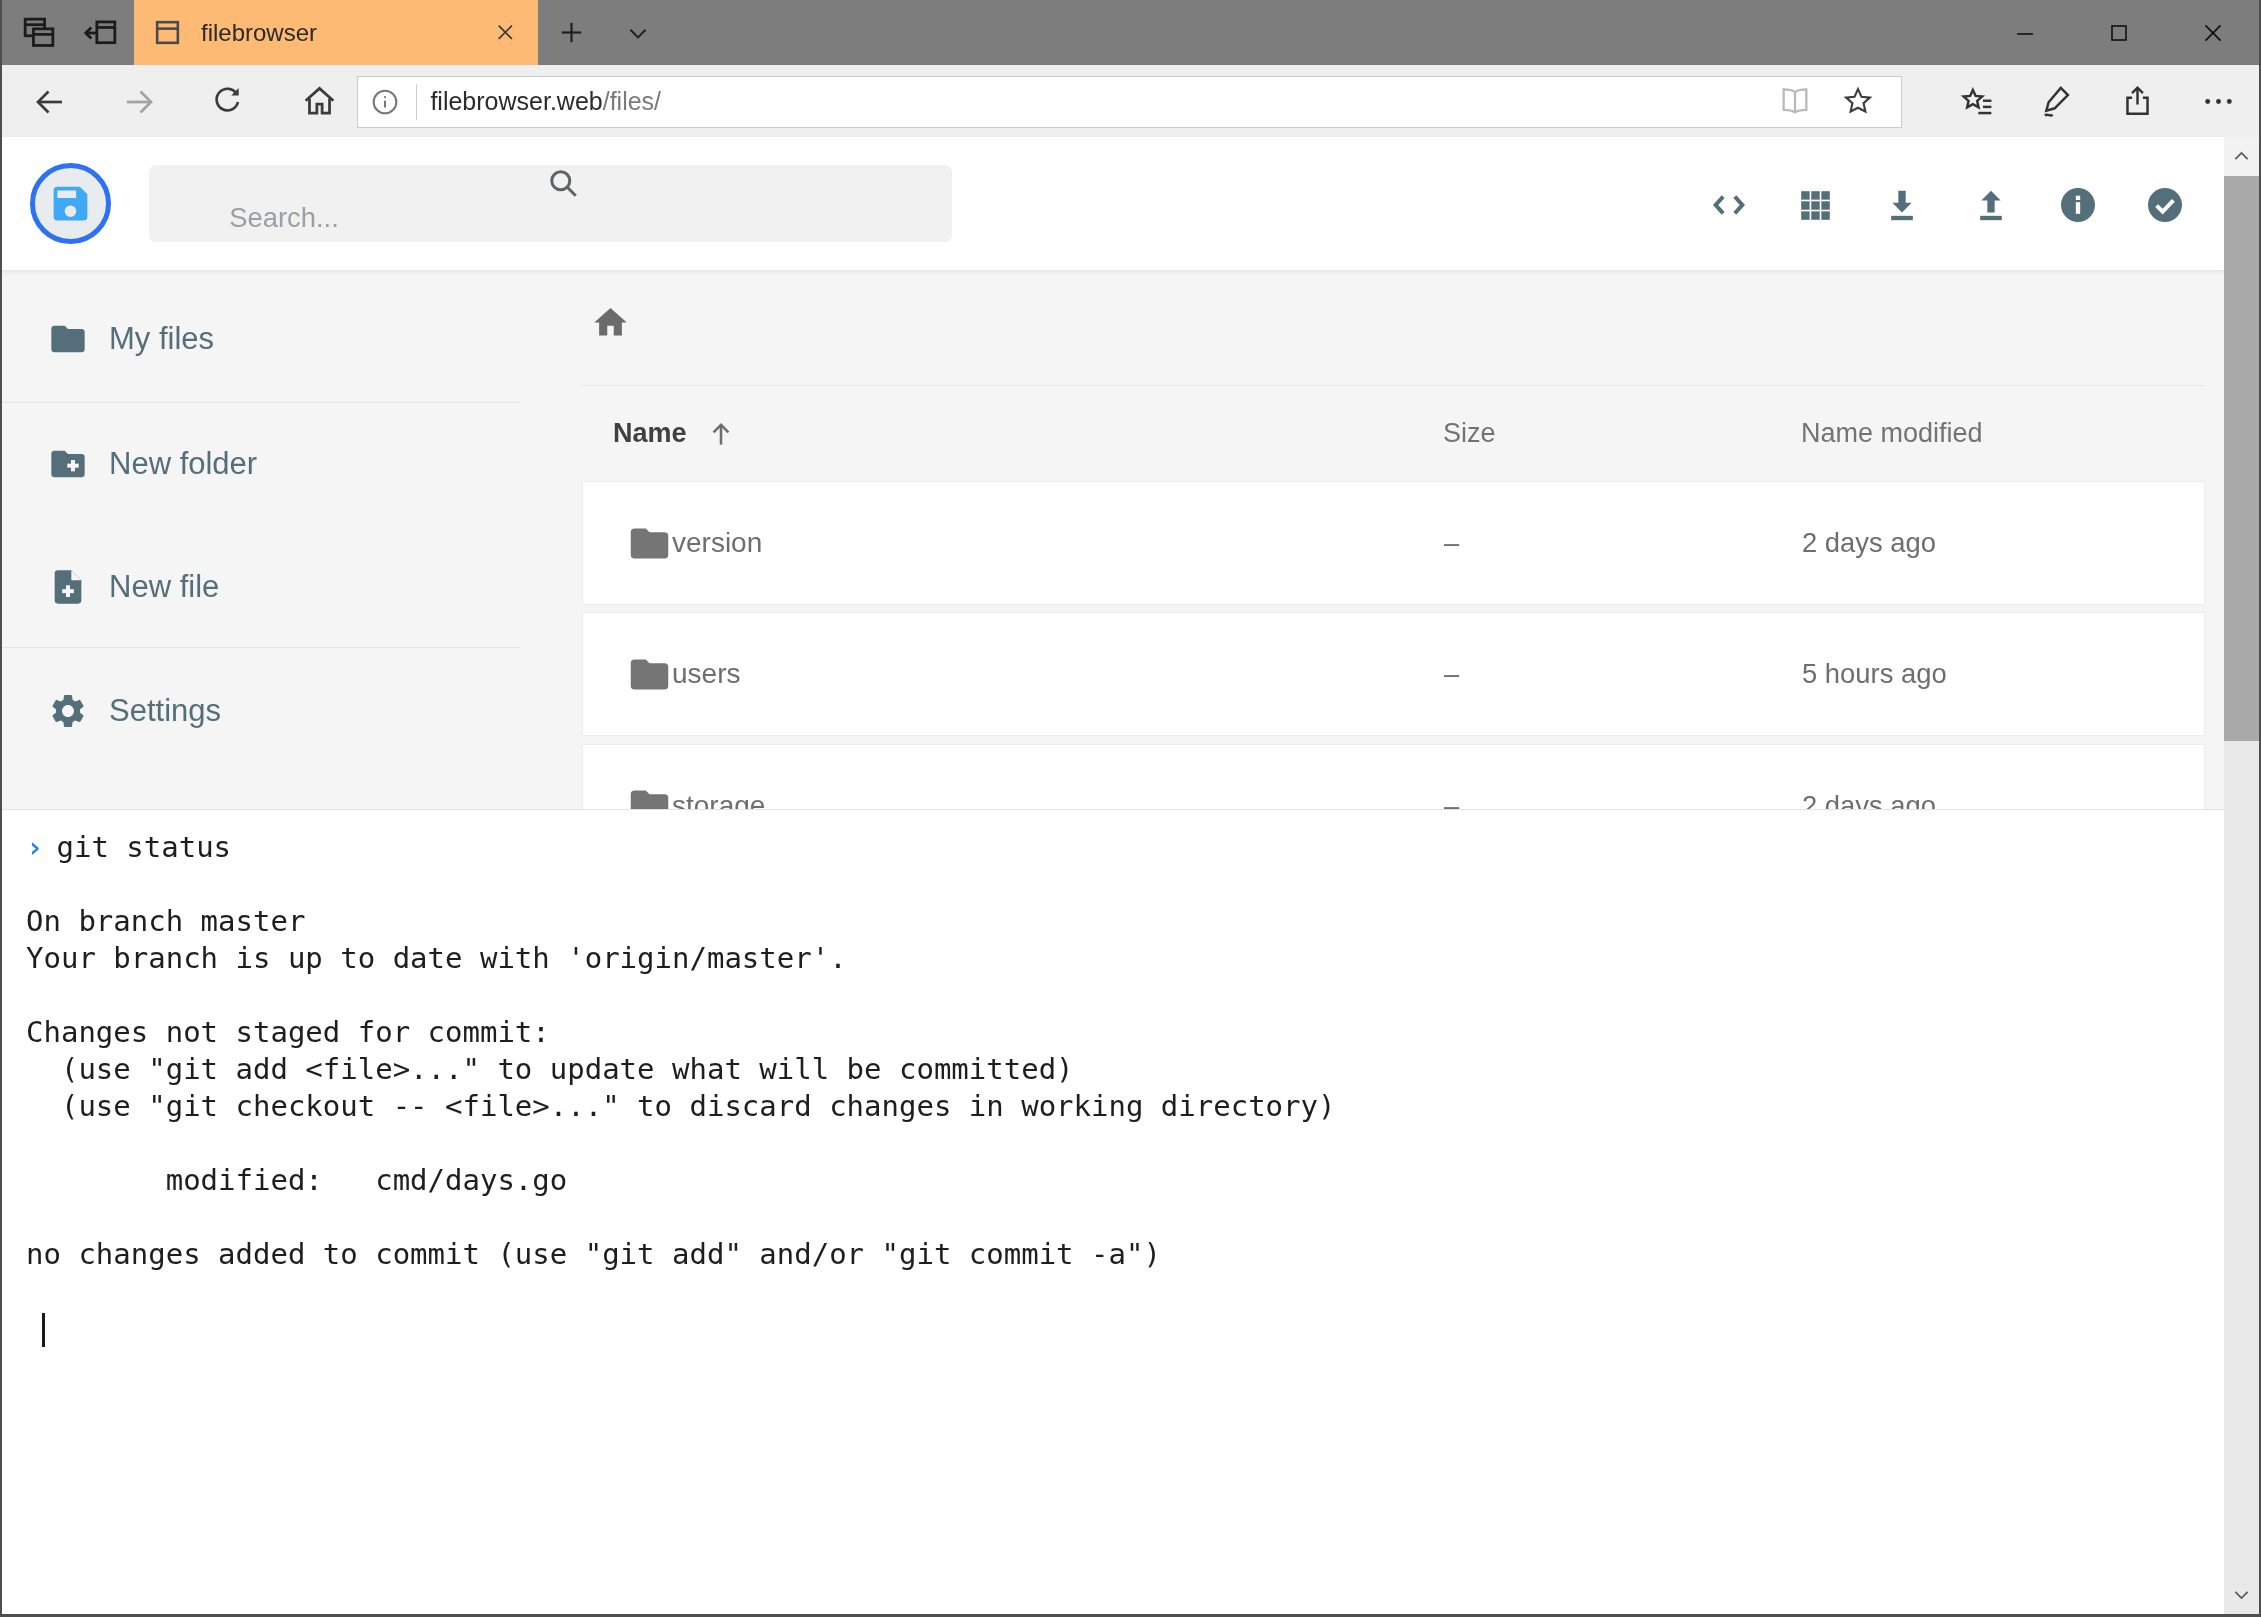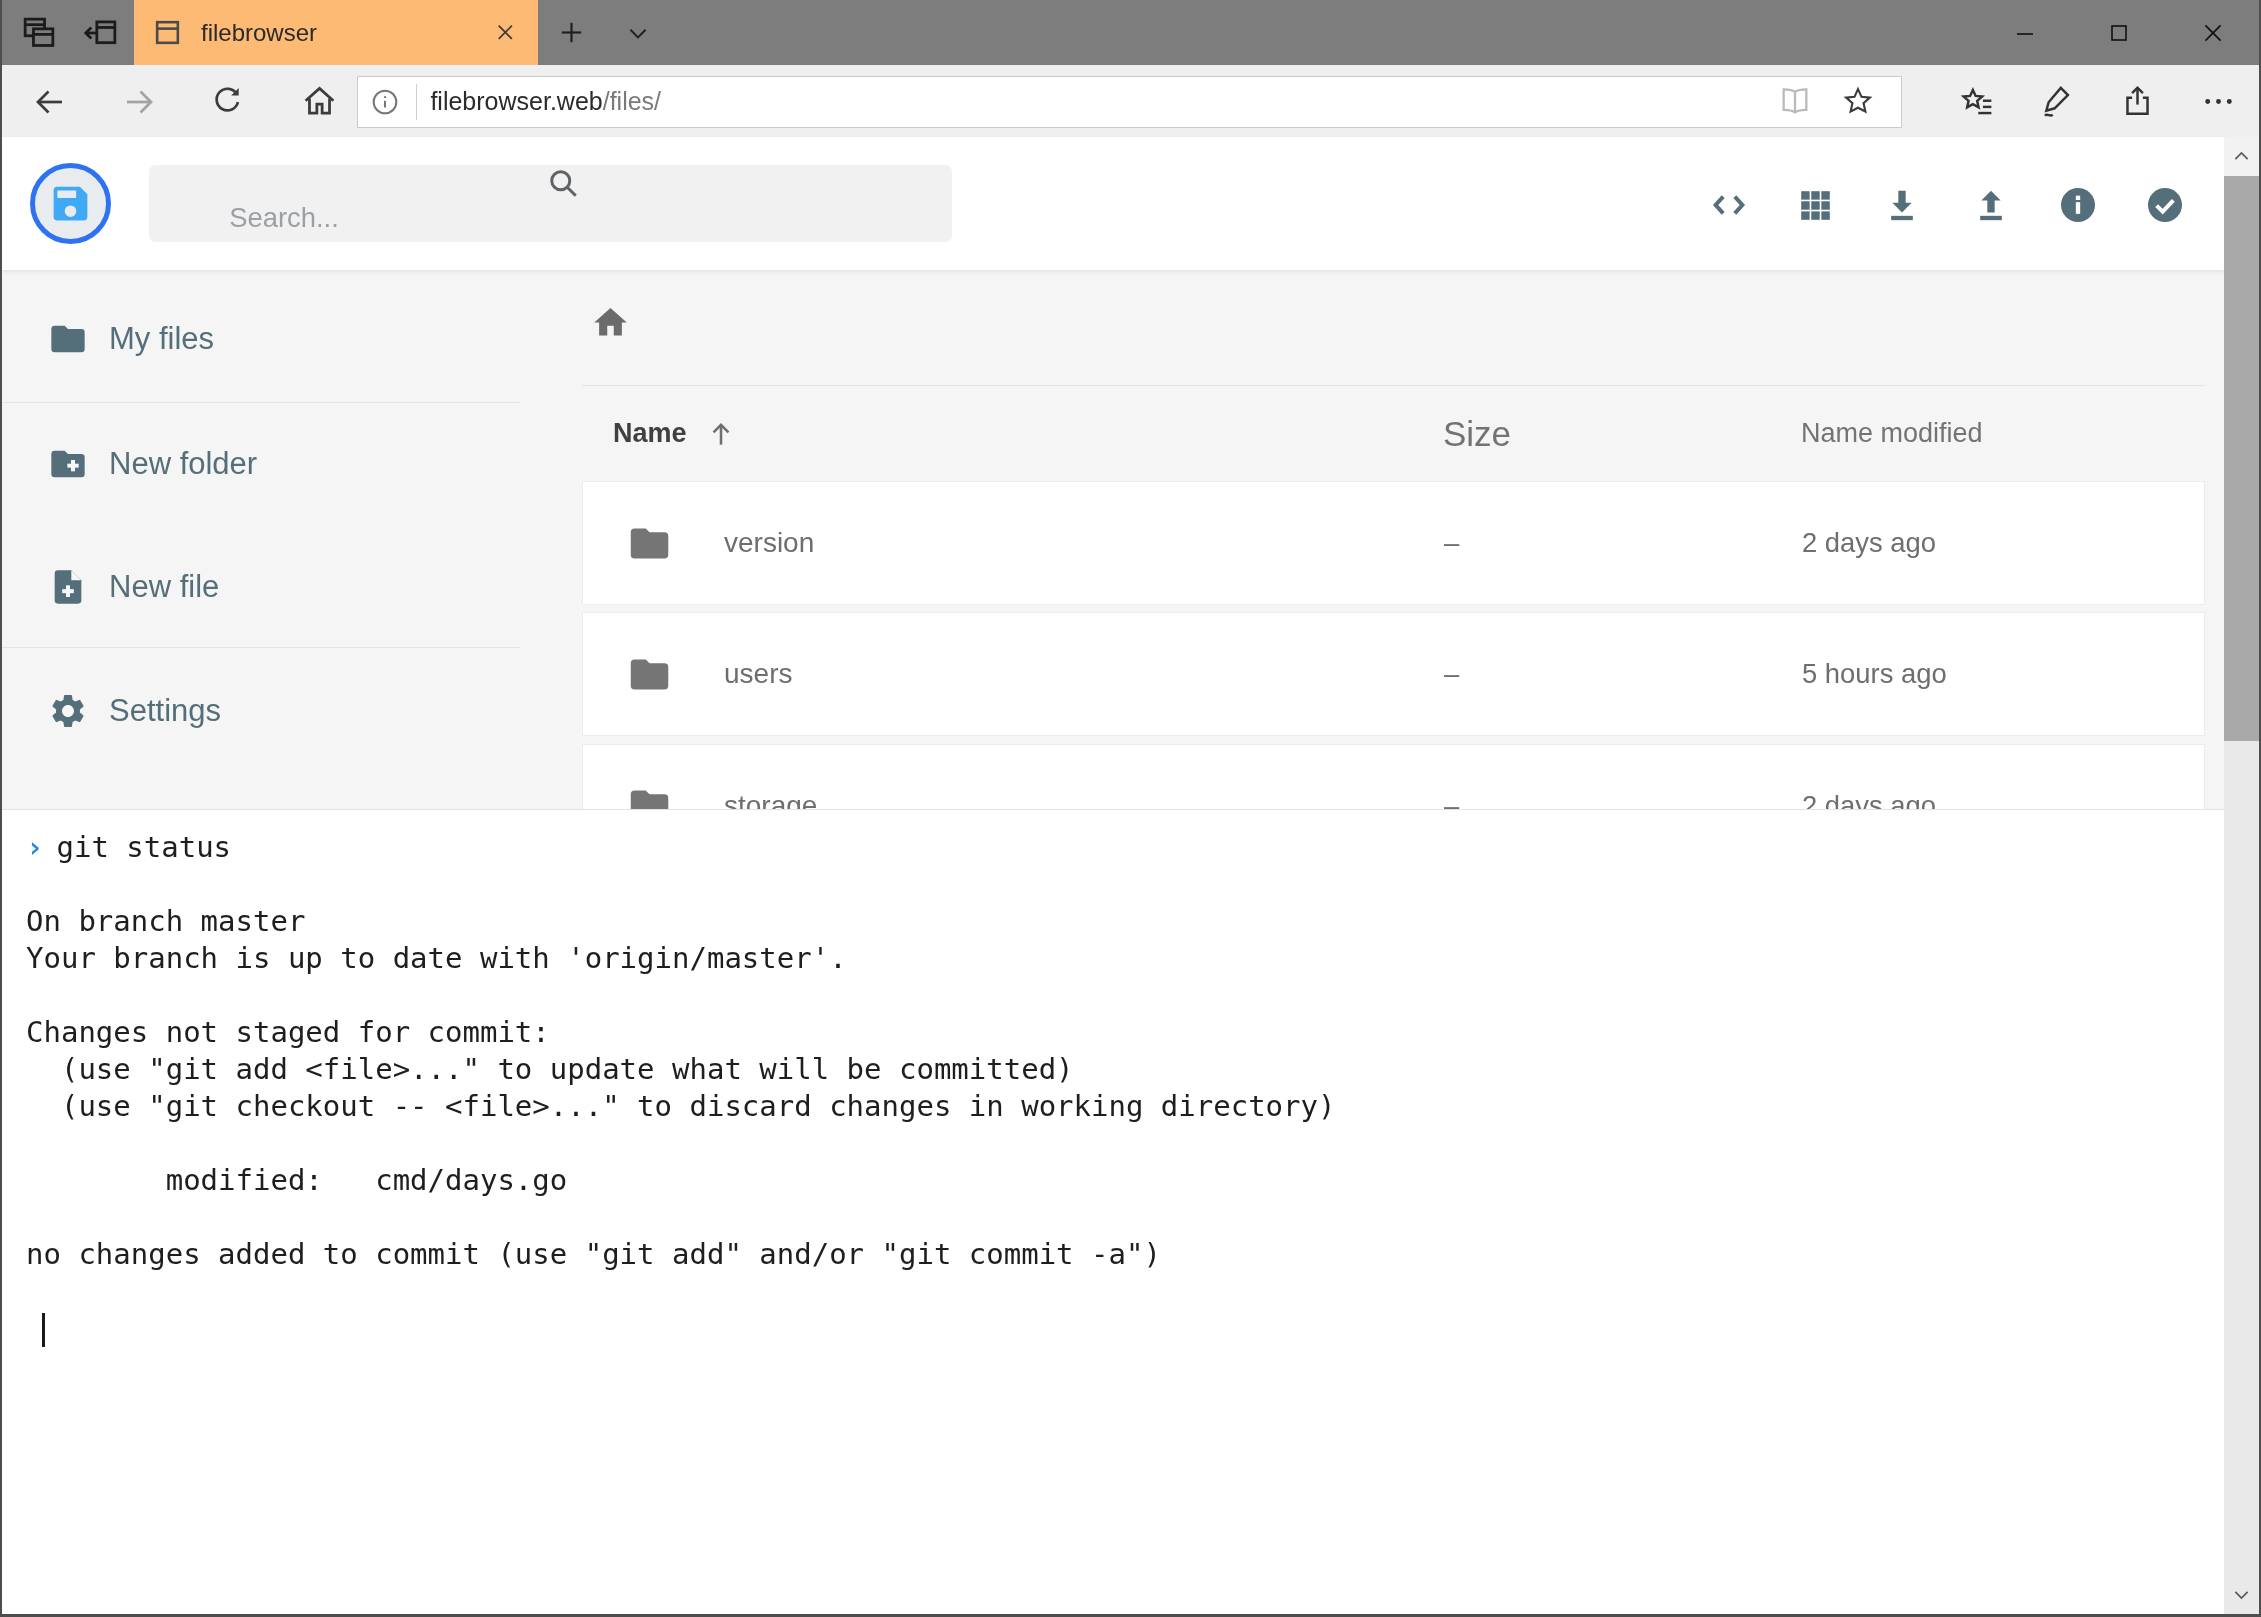--- a/index.html
+++ b/index.html
@@ -50,21 +50,21 @@
   .crumb{position:absolute;left:71px;top:31px;width:45px;height:42px;display:flex;align-items:center;}
   .list-wrap{position:absolute;left:62px;right:18.6px;top:115px;bottom:0;}
   .list-div{border-top:1.6px solid #e5e5e5;}
   .lgrid{display:grid;grid-template-columns:861px 358px auto;align-items:center;}
   .lheader{height:95px;color:#737373;font-size:27px;}
   .lheader .hname{display:flex;align-items:center;padding-left:31px;font-weight:700;}
   .lheader .hname svg{margin-left:18px;}
   .row{height:124px;background:#ffffff;border:0.8px solid #ececec;box-sizing:border-box;margin-bottom:7.3px;color:#6e6e6e;}
   .row .ncell{display:flex;align-items:center;}
   .row .ncell svg{margin-left:44px;}
-  .row .fname{margin-left:52px;font-size:28px;}
+  .row .fname{font-size:28px;}
   .cell{font-size:27.4px;}
 
   
   .terminal{position:absolute;left:0;right:35px;top:809px;bottom:0;background:#ffffff;border-top:0.8px solid #e3e3e3;z-index:5;
     font-family:"DejaVu Sans Mono","Liberation Mono",monospace;font-size:29px;color:#1e1e1e;padding:19.4px 0 0 24px;box-sizing:border-box;}
   .tline{height:37px;line-height:37px;white-space:pre;}
   .tprompt{color:#1e88e5;font-weight:bold;margin-right:13px;}
   .cursor{display:inline-block;width:3.2px;height:34px;background:#1a1a1a;margin-left:16px;vertical-align:middle;}
 
   
@@ -395,21 +395,21 @@
         <div class="lgrid lheader">
           <button class="hname" style="color:#404040;">
             <span>Name</span>
             <span>
               <svg width="32" height="32" viewBox="0 0 30 30" fill="none" stroke="#6f6f6f" stroke-width="2.4">
                 <line x1="15" y1="25" x2="15" y2="7"></line>
                   <polyline points="8,13.5 15,6.5 22,13.5"></polyline>
               </svg>
             </span>
           </button>
-          <button style="text-align:left;color:#737373;font-size:35px;"><span>Size</span></button>
+          <button style="text-align:left;color:#737373;font-size:27px;"><span>Size</span></button>
           <button style="text-align:left;color:#737373;font-size:27px;"><span>Name modified</span></button>
         </div>
 
         <div class="lgrid row">
           <div class="ncell">
             <span>
               <svg width="45" height="45" viewBox="0 0 24 24" fill="#757575">
                 <path d="M10 4l2 2h8a2 2 0 0 1 2 2v10a2 2 0 0 1-2 2H4a2 2 0 0 1-2-2V6a2 2 0 0 1 2-2z"></path>
               </svg>
             </span>

